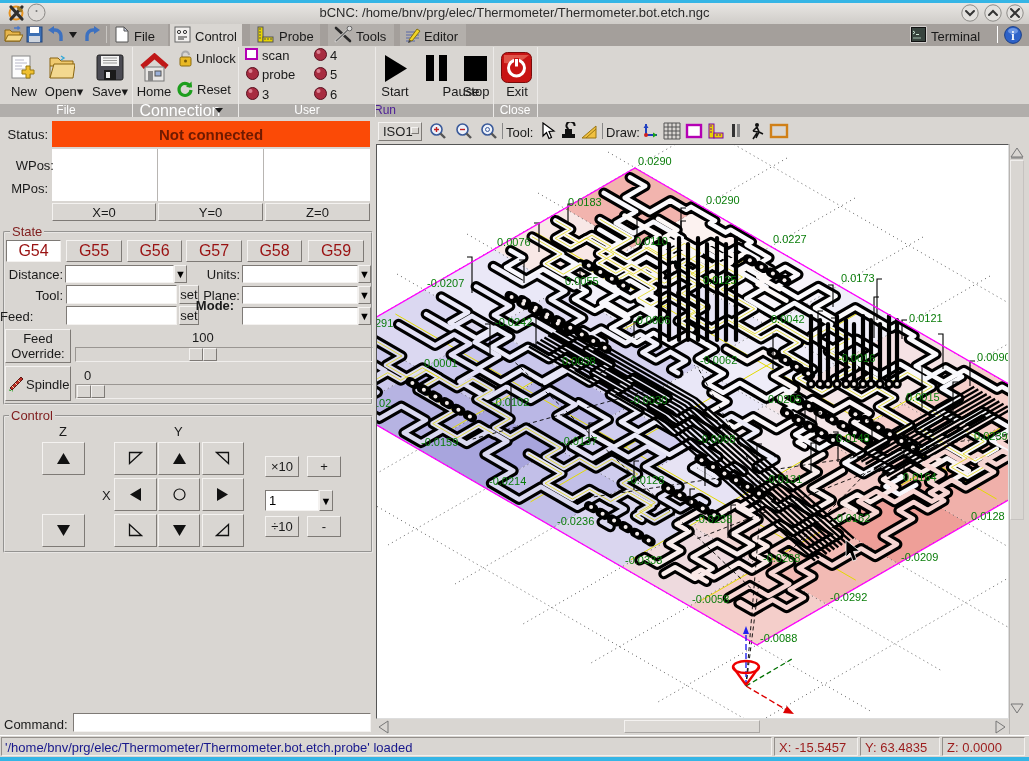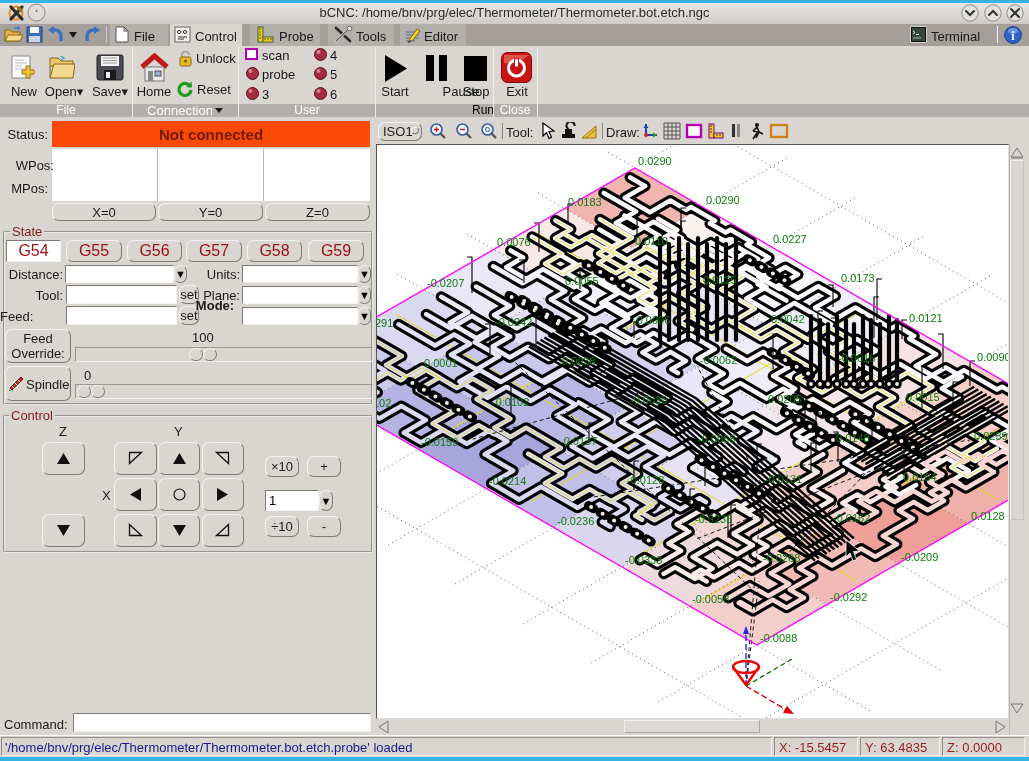--- a/index.html
+++ b/index.html
@@ -1,17 +1,17 @@
 <!DOCTYPE html>
 <html><head><meta charset="utf-8"><style>
 *{margin:0;padding:0;box-sizing:border-box;}
 html,body{width:1029px;height:761px;overflow:hidden;}
 body{font-family:"Liberation Sans",sans-serif;background:#d9d6d2;position:relative;}
 .abs{position:absolute;}
-.raised{background:#d9d6d2;border-top:1px solid #f4f2f0;border-left:1px solid #f4f2f0;border-right:1px solid #7e7a76;border-bottom:1px solid #7e7a76;border-radius:7px;}
+.raised{background:#d9d6d2;border-top:1px solid #f4f2f0;border-left:1px solid #f4f2f0;border-right:1px solid #7e7a76;border-bottom:1px solid #7e7a76;}
 .sunken{background:#fff;border-top:1px solid #7e7a76;border-left:1px solid #7e7a76;border-right:1px solid #f4f2f0;border-bottom:1px solid #f4f2f0;}
 .cell{border-top:1px solid #938f8b;border-left:1px solid #938f8b;border-right:1px solid #f2f0ee;border-bottom:1px solid #f2f0ee;}
 .lbl{font-size:13px;color:#1a1a1a;}
 .ctr{display:flex;align-items:center;justify-content:center;}
 .gbtn{font-size:16px;color:#911;display:flex;align-items:center;justify-content:center;}
 .frame{border:2px groove #e8e6e4;border-radius:2px;}
 .ftitle{position:absolute;background:#d9d6d2;color:#7f1d1d;font-size:13px;padding:0 2px;}
 </style></head><body>
 
 <div class="abs" style="left:0;top:0;width:1029px;height:3px;background:#35b5e5;"></div>
@@ -109,23 +109,23 @@
 <div class="abs" style="left:997px;top:26px;width:1px;height:17px;background:#fff;"></div>
 <svg class="abs" style="left:1004px;top:26px" width="18" height="18" viewBox="0 0 18 18">
 <circle cx="9" cy="9" r="8.4" fill="#2e62c8"></circle>
     <circle cx="9" cy="9" r="8.4" fill="none" stroke="#1b3f88"></circle>
 <ellipse cx="9" cy="5" rx="5" ry="3" fill="#7aa2e8" opacity="0.8"></ellipse>
 <text x="9" y="14" font-size="12" font-weight="bold" fill="#fff" text-anchor="middle" font-family="Liberation Serif,serif">i</text>
   </svg>
 <div class="abs" style="left:0;top:46px;width:1029px;height:58px;background:#d9d6d2;"></div>
 <div class="abs" style="left:0;top:104px;width:1029px;height:13px;background:#b1aeab;"></div>
 <div class="abs" style="left:6px;top:104px;width:120px;text-align:center;font-size:12px;color:#fff;line-height:13px;">File</div>
-<div class="abs" style="left:120px;top:104px;width:120px;text-align:center;font-size:13px;color:#fff;line-height:13px;">Connection</div>
+<div class="abs" style="left:120px;top:104px;width:120px;text-align:center;font-size:16px;color:#fff;line-height:13px;">Connection</div>
 <div class="abs" style="left:247px;top:104px;width:120px;text-align:center;font-size:12px;color:#fff;line-height:13px;">User</div>
-<div class="abs" style="left:374px;top:104px;width:120px;text-align:right;font-size:12px;color:#000000;line-height:13px;">Run</div>
+<div class="abs" style="left:374px;top:104px;width:120px;text-align:left;font-size:12px;color:#4c1d95;line-height:13px;">Run</div>
 <div class="abs" style="left:455px;top:104px;width:120px;text-align:center;font-size:12px;color:#fff;line-height:13px;">Close</div>
 <svg class="abs" style="left:215px;top:108px" width="9" height="6">
     <path d="M0 0 h8 l-4 5 z" fill="#1a1a1a"></path>
   </svg>
 <div class="abs" style="left:132px;top:47px;width:1px;height:70px;background:#9a9692;border-right:1px solid #eceae8;"></div>
 <div class="abs" style="left:238px;top:47px;width:1px;height:70px;background:#9a9692;border-right:1px solid #eceae8;"></div>
 <div class="abs" style="left:375px;top:47px;width:1px;height:70px;background:#9a9692;border-right:1px solid #eceae8;"></div>
 <div class="abs" style="left:493px;top:47px;width:1px;height:70px;background:#9a9692;border-right:1px solid #eceae8;"></div>
 <div class="abs" style="left:537px;top:47px;width:1px;height:70px;background:#9a9692;border-right:1px solid #eceae8;"></div>
 <svg class="abs" style="left:11px;top:55px" width="26" height="27" viewBox="0 0 26 27">

